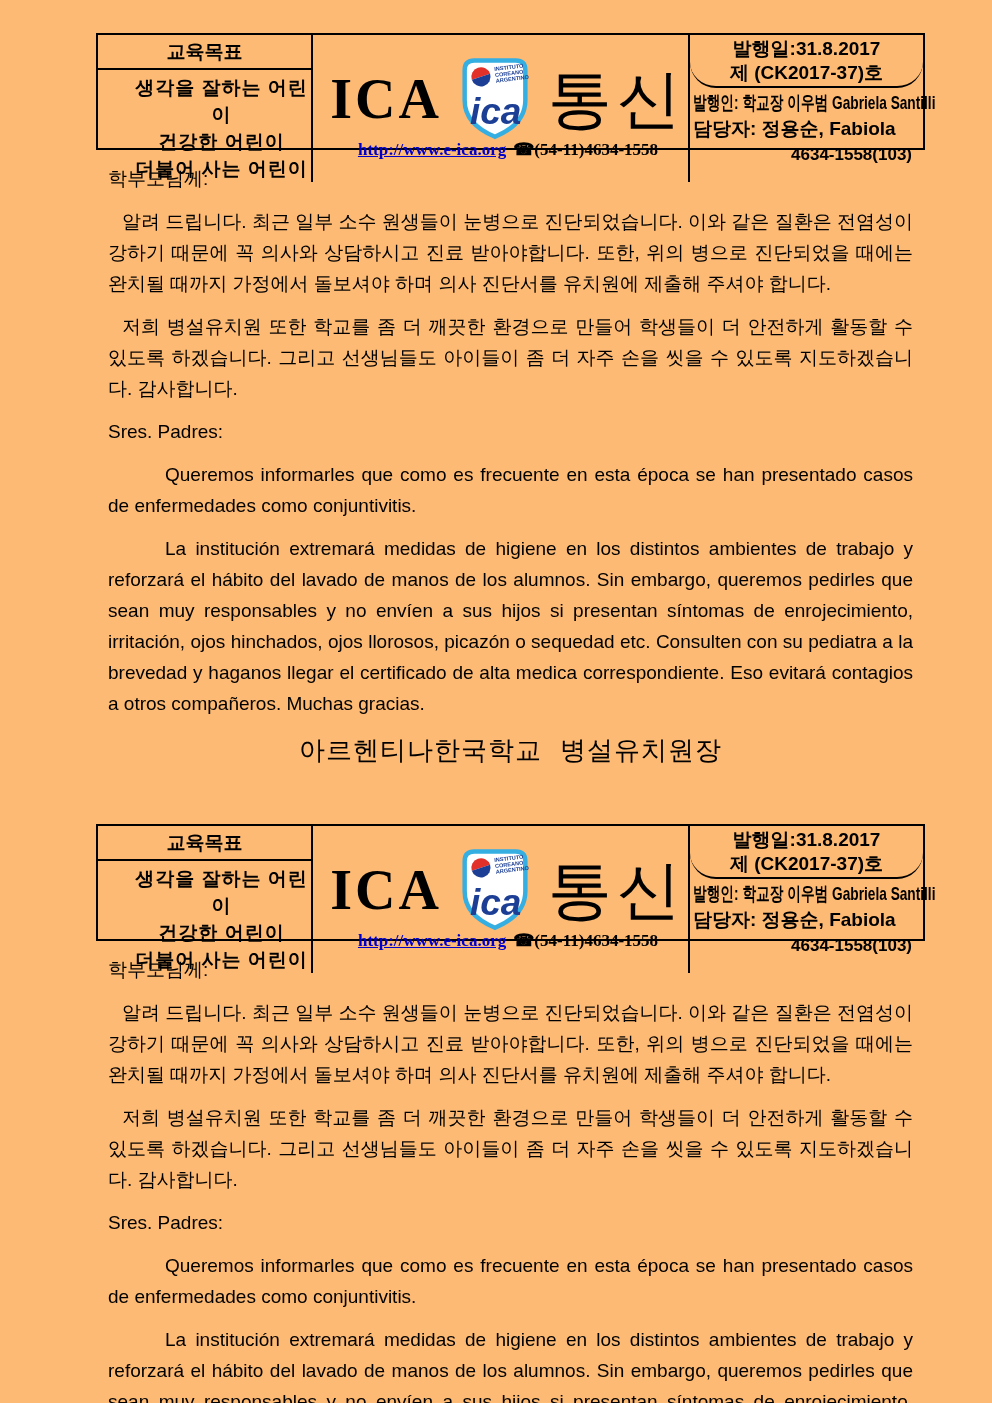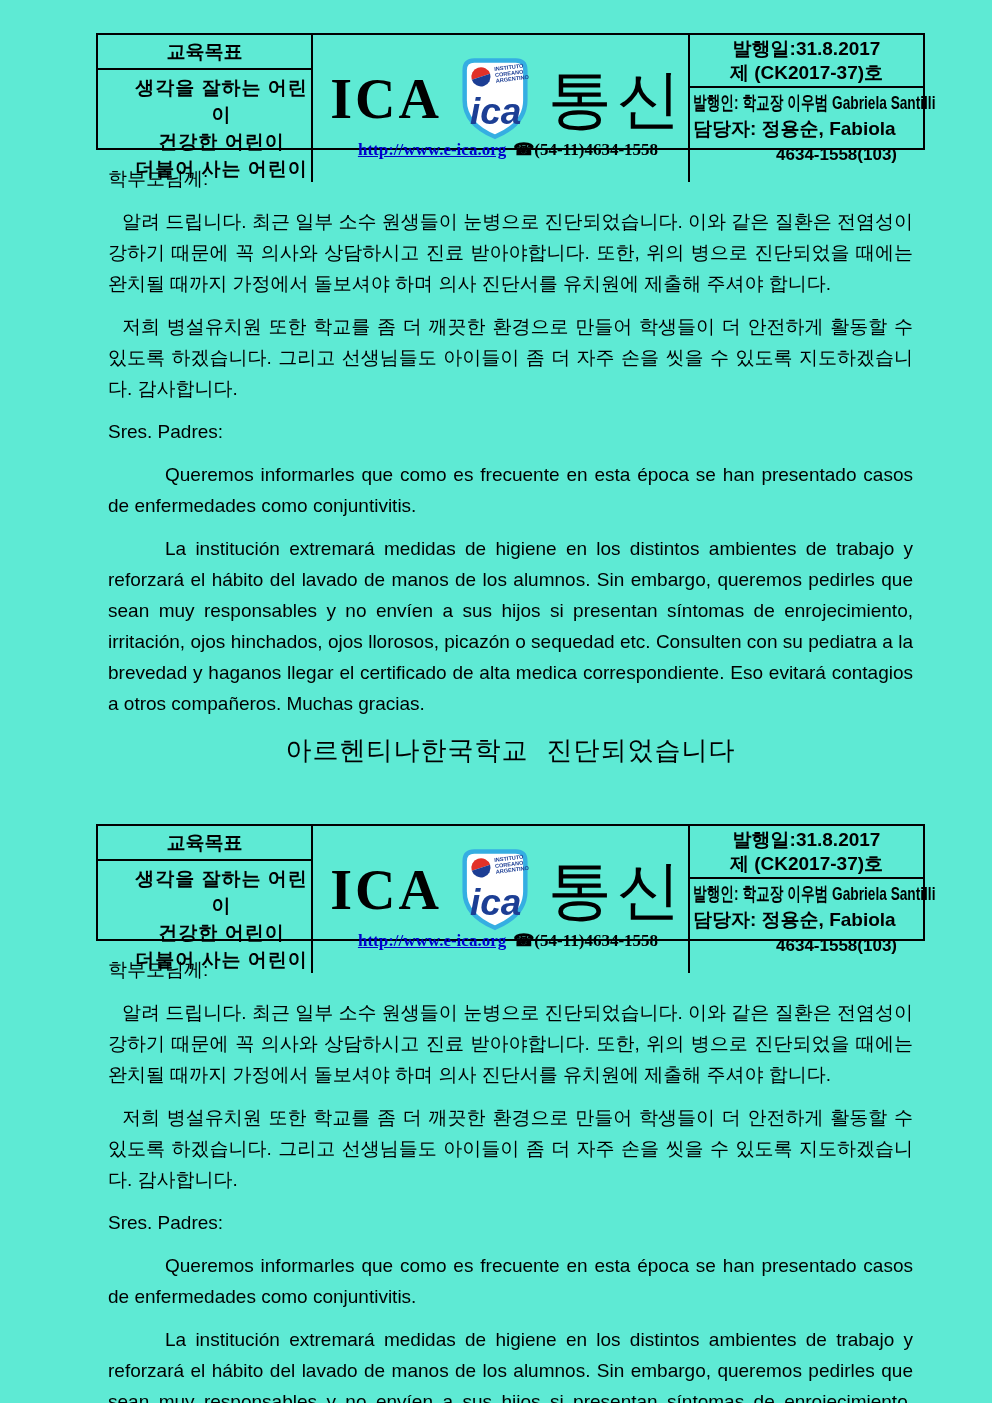--- a/index.html
+++ b/index.html
@@ -1,18 +1,18 @@
 <!DOCTYPE html>
 <html><head>
 <meta charset="utf-8">
 <style>
   * { margin:0; padding:0; box-sizing:border-box; }
   html,body { background:#e8e8e8; }
   .page {
-    width:992px; height:1403px; background:#5eead4; margin:0 auto;
+    width:992px; height:1403px; background:#fdba74; margin:0 auto;
     padding:33px 67px 0 96px; color:#000;
     font-family:"Liberation Sans","DejaVu Sans",sans-serif;
     overflow:hidden;
   }
   .notice-2 { margin-top:56px; }
 
   
   .hdr {
     display:grid; grid-template-columns:215px 1fr 233px;
     border:2px solid #000; height:117px;
@@ -38,22 +38,22 @@
   .tongsin-text { font-size:64px; font-weight:400; letter-spacing:5px; line-height:1; }
   .logo-svg { width:74px; height:86px; display:block; }
   .mast-bottom {
     font-family:"Liberation Serif","DejaVu Serif",serif;
     font-weight:bold; font-size:17px; margin-top:1px; white-space:nowrap;
   }
   .url-link { color:#0000cc; }
   .phone-text { color:#000; margin-left:7px; }
 
   .issue { font-weight:bold; font-size:19px; }
-  .issue-top { text-align:center; border-bottom:2px solid #000; padding:2px 0 1px 0; line-height:24px; }
-  .issue-bottom { padding:2px 18px 0 3px; line-height:26px; }
+  .issue-top { text-align:center; border-bottom:2px solid #000; padding:2px 0 1px 0; line-height:24px;border-radius:26px; }
+  .issue-bottom { padding:2px 3px 0 3px; line-height:26px; }
   .squish { display:inline-block; transform:scaleX(0.72); transform-origin:0 50%; white-space:nowrap; }
   .issue-phone { text-align:right; padding-right:8px; font-size:17px; }
 
   
   .body-block { margin-top:13px; font-size:19px; }
   .body-block p { margin:12px; }
   .p-ko { line-height:31px; text-align:justify; }
   .p-ko.indent { text-indent:14px; }
   .p-ko.second { margin-top:5px; }
   .p-es { line-height:31px; text-align:justify; }
@@ -117,21 +117,21 @@
       </div>
     </div>
 
     <div class="body-block">
       <p class="p-ko">학부모님께:</p>
       <p class="p-ko indent">알려 드립니다. 최근 일부 소수 원생들이 눈병으로 진단되었습니다. 이와 같은 질환은 전염성이 강하기 때문에 꼭 의사와 상담하시고 진료 받아야합니다. 또한, 위의 병으로 진단되었을 때에는 완치될 때까지 가정에서 돌보셔야 하며 의사 진단서를 유치원에 제출해 주셔야 합니다.</p>
       <p class="p-ko indent second">저희 병설유치원 또한 학교를 좀 더 깨끗한 환경으로 만들어 학생들이 더 안전하게 활동할 수 있도록 하겠습니다. 그리고 선생님들도 아이들이 좀 더 자주 손을 씻을 수 있도록 지도하겠습니다. 감사합니다.</p>
       <p class="p-es salut">Sres. Padres:</p>
       <p class="p-es indent">Queremos informarles que como es frecuente en esta época se han presentado casos de enfermedades como conjuntivitis.</p>
       <p class="p-es indent">La institución extremará medidas de higiene en los distintos ambientes de trabajo y reforzará el hábito del lavado de manos de los alumnos. Sin embargo, queremos pedirles que sean muy responsables y no envíen a sus hijos si presentan síntomas de enrojecimiento, irritación, ojos hinchados, ojos llorosos, picazón o sequedad etc. Consulten con su pediatra a la brevedad y haganos llegar el certificado de alta medica correspondiente. Eso evitará contagios a otros compañeros. Muchas gracias.</p>
-      <div class="signature">아르헨티나한국학교 진단되었습니다</div>
+      <div class="signature">아르헨티나한국학교 병설유치원장</div>
     </div>
   </section>
 
   <section class="notice notice-2">
     <div class="hdr">
 
       <div class="cell goal">
         <div class="goal-title">교육목표</div>
         <div class="goal-lines">
           <div>생각을 잘하는 어린이</div>

